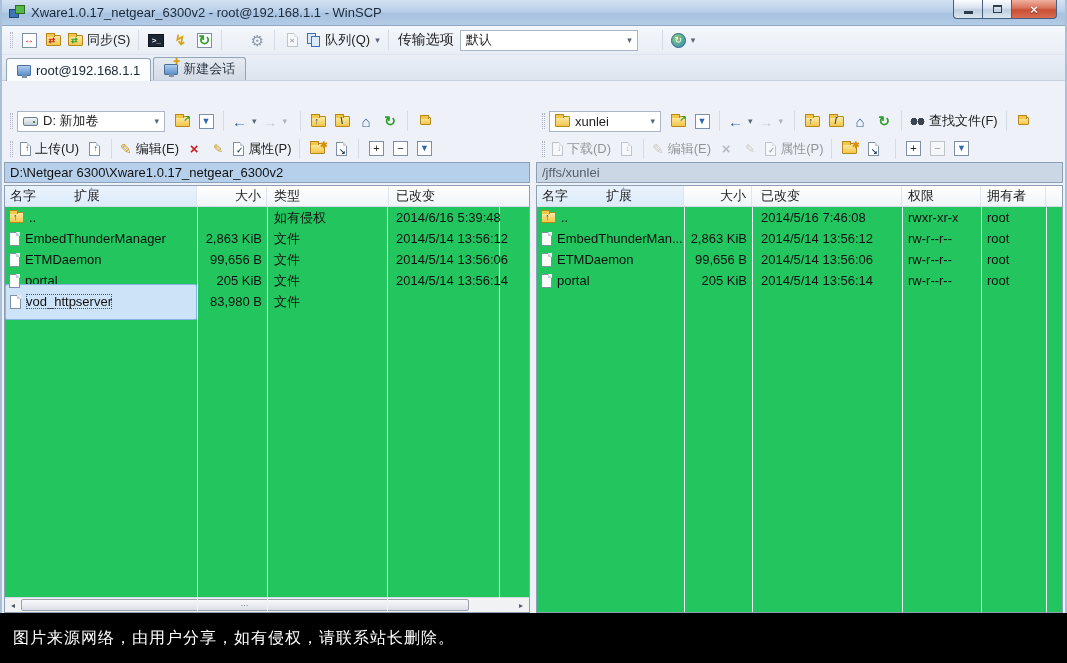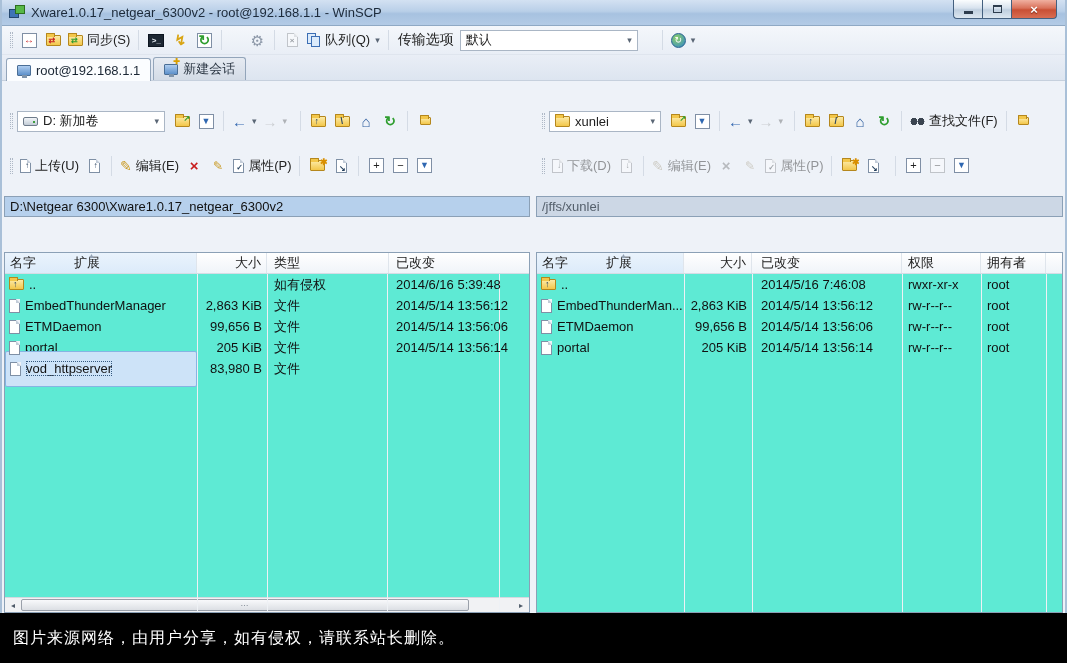--- a/index.html
+++ b/index.html
@@ -80,30 +80,30 @@
   .tabbar { height:26px; background:linear-gradient(#e9eef6,#dde5f0); display:flex; align-items:flex-end; padding-left:4px;
             border-bottom:1px solid #c6d0dd; }
   .tab { height:23px; display:flex; align-items:center; padding:0 10px; font-size:13px; color:#1b2735;
          border:1px solid #93a5ba; border-bottom:none; border-radius:3px 3px 0 0; margin-right:2px; }
   .tab.active { background:#fbfdff; position:relative; top:1px; }
   .tab.inactive { background:linear-gradient(#e6ebf2,#d3dbe6); color:#2a3542; }
   .tab .plus { position:absolute; font-size:8px; color:#d99f00; font-weight:bold; margin-left:8px; margin-top:-8px; }
 
   
   .panels { position:absolute; top:107px; left:0; right:0; bottom:0; display:flex; }
-  .panel { display:flex; flex-direction:column;gap:17px; }
+  .panel { display:flex; flex-direction:column; }
   .panel.left  { width:531px; padding:0 3px 0 2px; }
   .panel.right { flex:1; padding:0 2px 0 3px; }
   .navrow { height:28px; display:flex; align-items:center; padding-left:2px; }
   .cmdrow { height:27px; display:flex; align-items:center; padding-left:2px; }
   .pathbar { height:21px; border:1px solid #8ba0b6; display:flex; align-items:center; padding-left:5px;
              font-size:13px; margin-bottom:2px; }
   .pathbar.active { background:#b6d0ec; color:#111; }
   .pathbar.inactive { background:#ccd7e5; color:#55606c; }
-  .listbox { flex:1; border:1px solid #8ba0b6; background:#5eead4; display:flex; flex-direction:column; position:relative; overflow:hidden;margin-top:16px; }
+  .listbox { flex:1; border:1px solid #8ba0b6; background:#22c55e; display:flex; flex-direction:column; position:relative; overflow:hidden; }
   .hdr { height:21px; display:flex; background:linear-gradient(#ffffff,#f0f4f9); border-bottom:1px solid #d5dce5; font-size:13px; color:#222; }
   .hcell { display:flex; align-items:center; padding-left:5px; border-right:1px solid #dfe5ec; position:relative; }
   .hcell.sorted { background:linear-gradient(#eaf3fc,#dcebfa); }
   .hcell .ext { margin-left:38px; position:relative; }
   .sortmark { position:absolute; top:-2px; left:14px; font-size:7px; color:#93a1b2; }
   .hcell.num { justify-content:flex-end; padding-right:5px; }
   .rows { position:relative; z-index:2; }
   .frow { height:21px; display:flex; align-items:center; font-size:13px; color:#111; }
   .cell { display:flex; align-items:center; height:21px; white-space:nowrap; overflow:hidden; }
   .c-icon { margin:0 5px 0 4px; }

